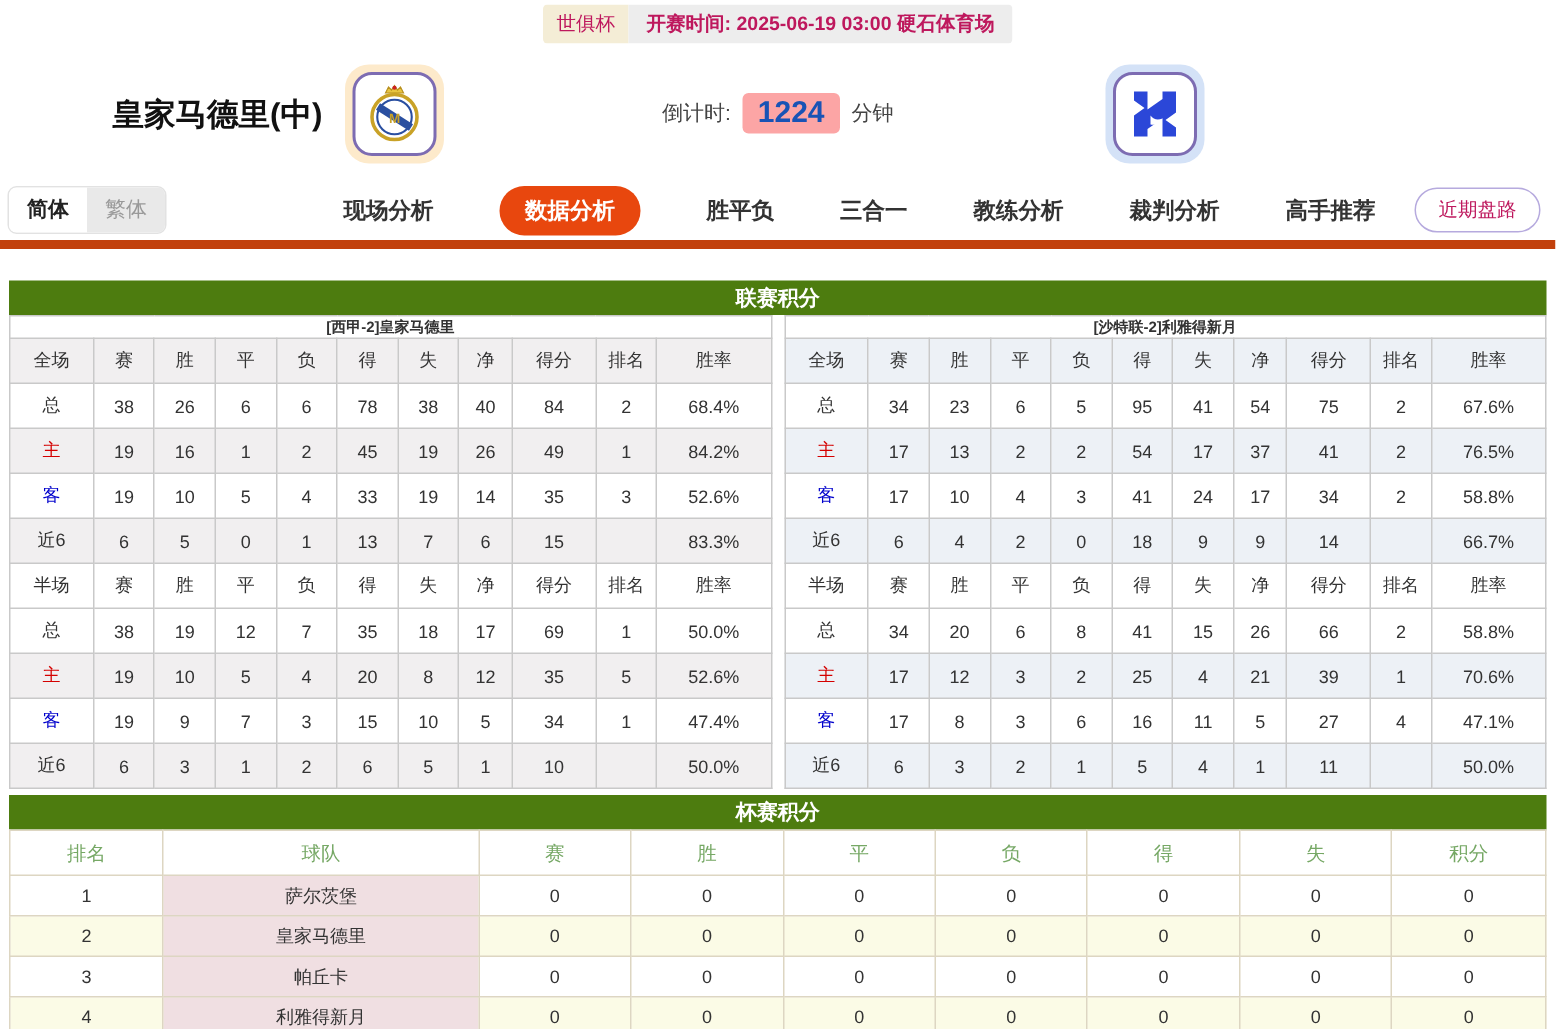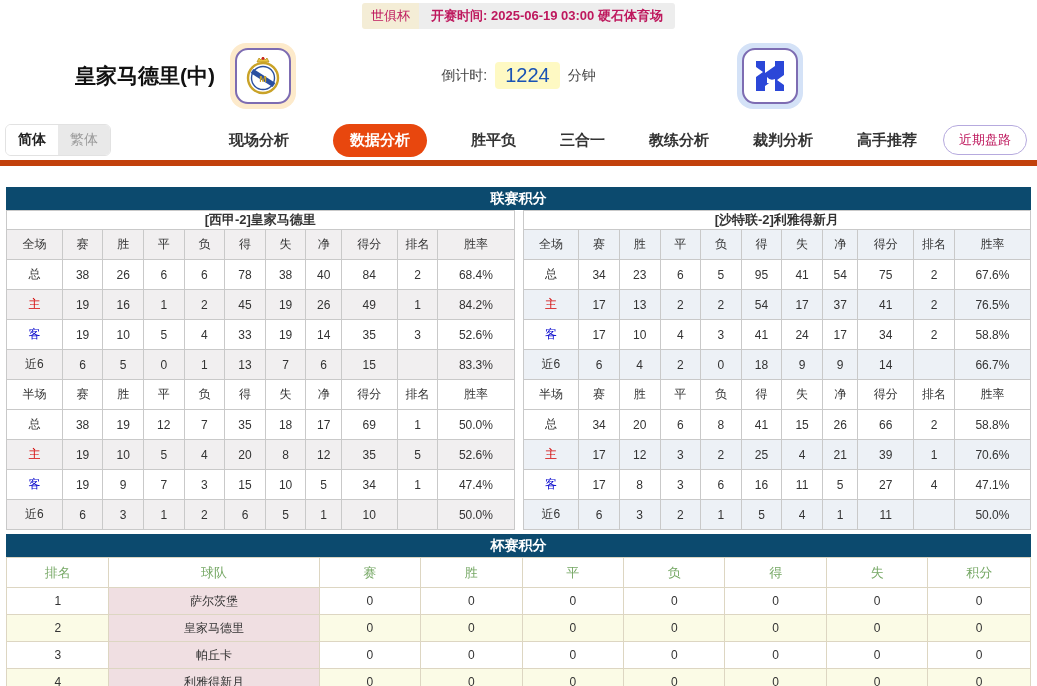--- a/index.html
+++ b/index.html
@@ -17,43 +17,43 @@
   .team { position:absolute; top:11px; display:flex; align-items:center; gap:15px; }
   .team.home { left:75px; }
   .team.away { left:737px; }
   .team-name { font-size:21px; font-weight:bold; color:#111; }
   .logo-outer { width:66px; height:66px; border-radius:16px; display:flex; align-items:center; justify-content:center; }
   .logo-outer.home { background:#fdeacb; }
   .logo-outer.away { background:#d4e2f7; }
   .logo-inner { width:56px; height:56px; background:#fff; border:2px solid #7d6cb2; border-radius:13px;
     display:flex; align-items:center; justify-content:center; }
   .countdown { position:absolute; left:0; right:0; top:30px; display:flex; align-items:center; justify-content:center; gap:8px; font-size:14px; color:#444; }
-  .countdown .value { background:#fef9c3; border-radius:4px; padding:2px 10px; font-size:20px; font-weight:normal; color:#1953b5; }
+  .countdown .value { background:#fca5a5; border-radius:4px; padding:2px 10px; font-size:20px; font-weight:bold; color:#1953b5; }
 
   
   .nav { height:46px; display:flex; align-items:center; border-bottom:6px solid #c2410c; background:#fff; }
   .lang-toggle { display:flex; margin-left:5px; border:1px solid #e2e2e2; border-radius:6px; overflow:hidden; font-size:14px; }
   .lang-toggle .seg { padding:6px 12px; background:#e9e9e9; color:#999; cursor:pointer; }
   .lang-toggle .seg.active { background:#fff; color:#222; font-weight:bold; }
   .tabs { display:flex; align-items:center; gap:44px; margin-left:118px; font-size:15px; font-weight:bold; color:#333; }
   .tab { cursor:pointer; white-space:nowrap; }
   .tab.active { background:#e8470e; color:#fff; border-radius:17px; padding:7px 17px; }
   .trends-btn { margin-left:auto; margin-right:10px; border:1px solid #b6aade; color:#be185d; font-size:13px;
     border-radius:15px; padding:5px 15px; background:#fff; cursor:pointer; }
 
   
   .content { padding-top:21px; background:#fff; }
-  .section-bar { margin:0 6px; height:23px; line-height:23px; background:#0c4a6e; color:#fff;
+  .section-bar { margin:0 6px; height:23px; line-height:23px; background:#4d7c0f; color:#fff;
     font-size:14px; font-weight:bold; text-align:center; }
 
   .league-wrap { display:flex; gap:8px; margin:0 6px 4px 6px; }
   .half { flex:1; }
   table { width:100%; border-collapse:collapse; font-size:12px; table-layout:fixed; }
   .league td { border:1px solid #c9c9c9; text-align:center; height:30px; color:#333; }
-  .league .title td { height:14px; font-weight:bold; font-size:13px; }
+  .league .title td { height:14px; font-weight:bold; font-size:10px; }
   .home-tbl .title td, .home-tbl .colhead td { background:#fdf3dd; }
   .away-tbl .title td, .away-tbl .colhead td { background:#dce8f5; }
   .home-tbl tbody tr:nth-child(even) td { background:#f1eff0; }
   .home-tbl tbody tr:nth-child(odd) td { background:#fff; }
   .away-tbl tbody tr:nth-child(even) td { background:#edf1f6; }
   .away-tbl tbody tr:nth-child(odd) td { background:#fff; }
   td.red  { color:#d40000; }
   td.blue { color:#0000cc; }
 
   .cup-wrap { margin:0 6px; }

